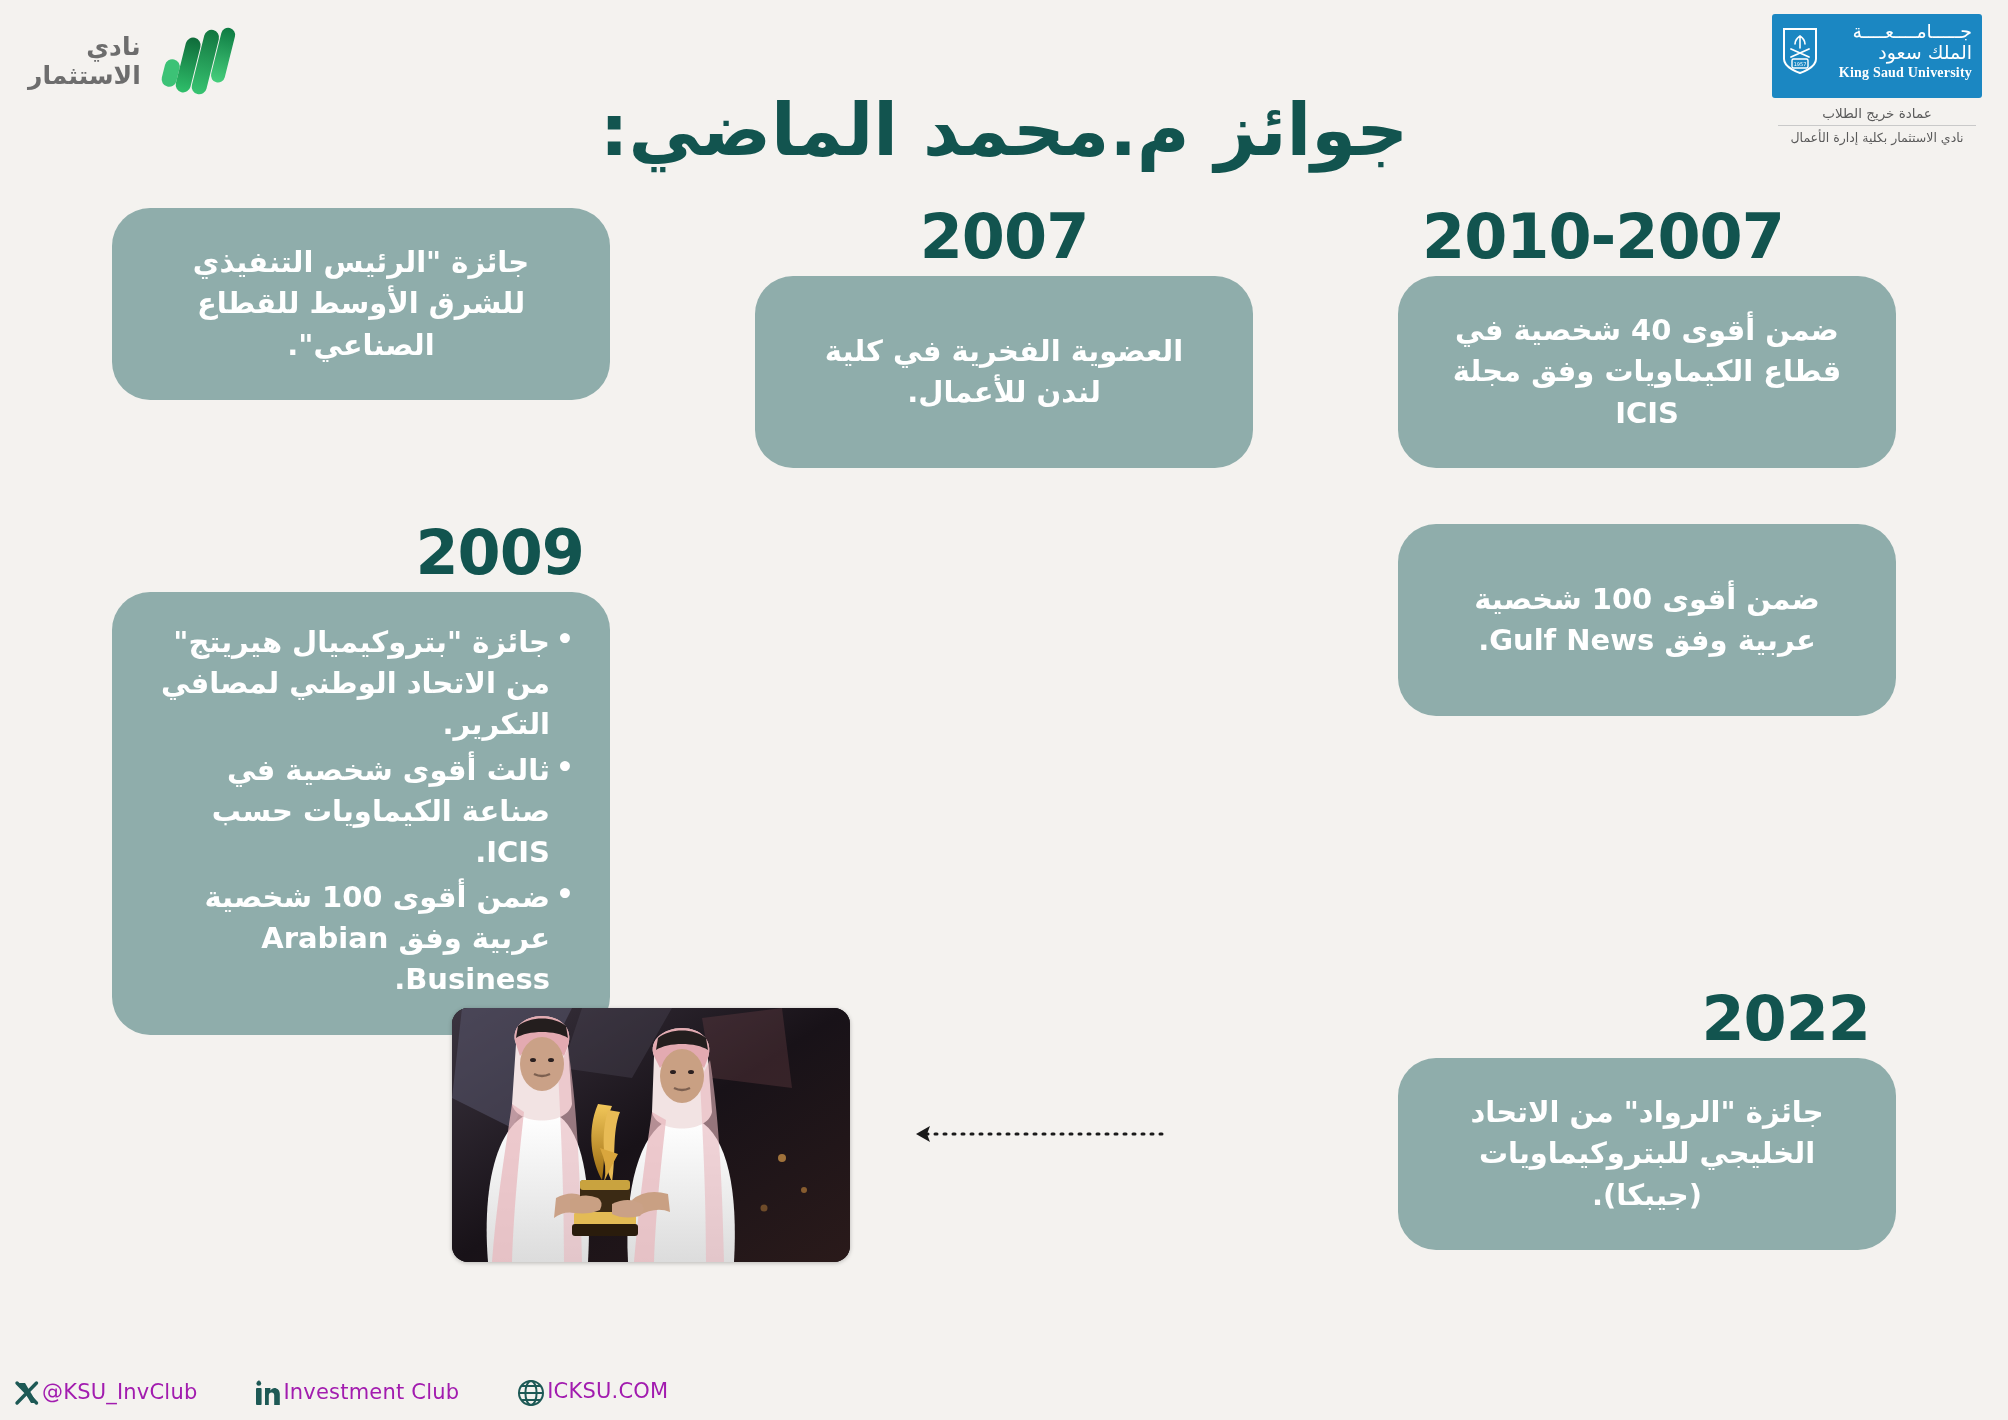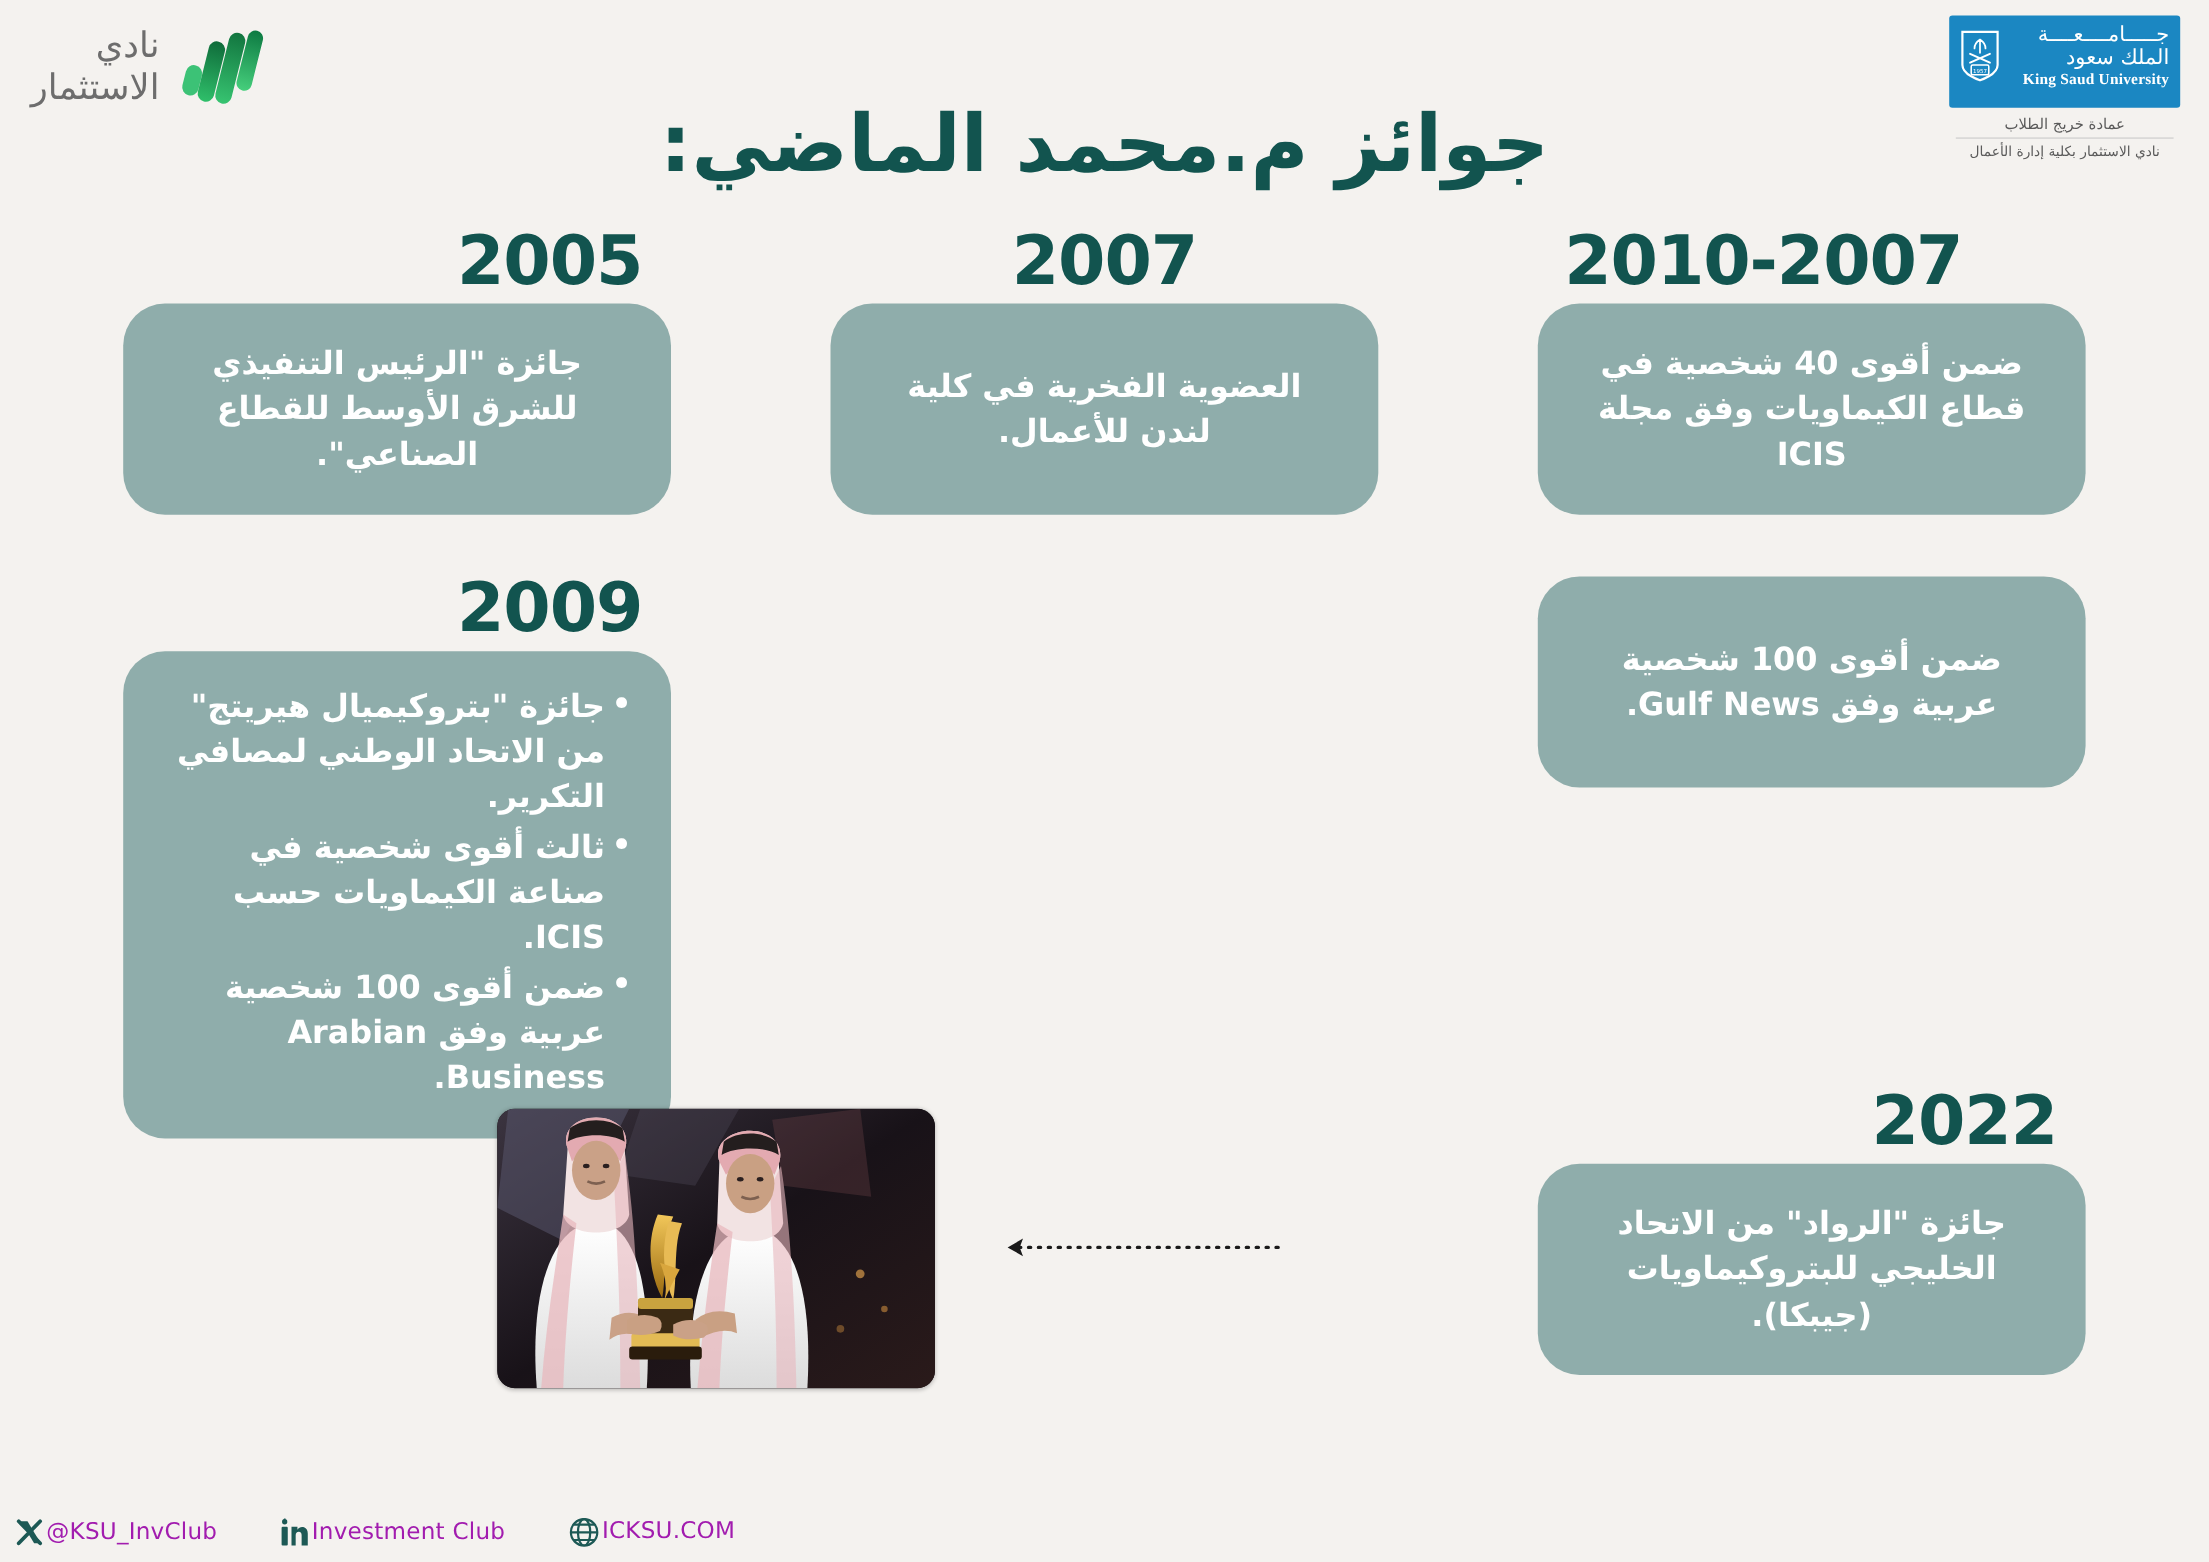--- a/index.html
+++ b/index.html
@@ -23,22 +23,22 @@
   .club-logo {
     position: absolute;
     left: 28px;
     top: 18px;
     display: flex;
     align-items: center;
     gap: 14px;
   }
   .club-mark { width: 92px; height: 86px; display: block; }
   .club-logo-text {
-    font-size: 32px;
-    font-weight: 400;
+    font-size: 25px;
+    font-weight: 700;
     color: #6d6d6d;
     line-height: 1.18;
     text-align: right;
     letter-spacing: -0.2px;
   }
 
   .ksu-logo {
     position: absolute;
     right: 26px;
     top: 14px;
@@ -280,21 +280,20 @@
       </div>
 
       <div class="cell">
         <div class="year year-mid">2007</div>
         <div class="card h-tall">
           <span>العضوية الفخرية في كلية لندن للأعمال.</span>
         </div>
       </div>
 
       <div class="cell">
-        <div class="year year-right">2005</div>
         <div class="card h-tall">
           <span>جائزة "الرئيس التنفيذي للشرق الأوسط للقطاع الصناعي".</span>
         </div>
       </div>
 
     </div>
 
     <div class="row row-2">
 
       <div class="cell">

